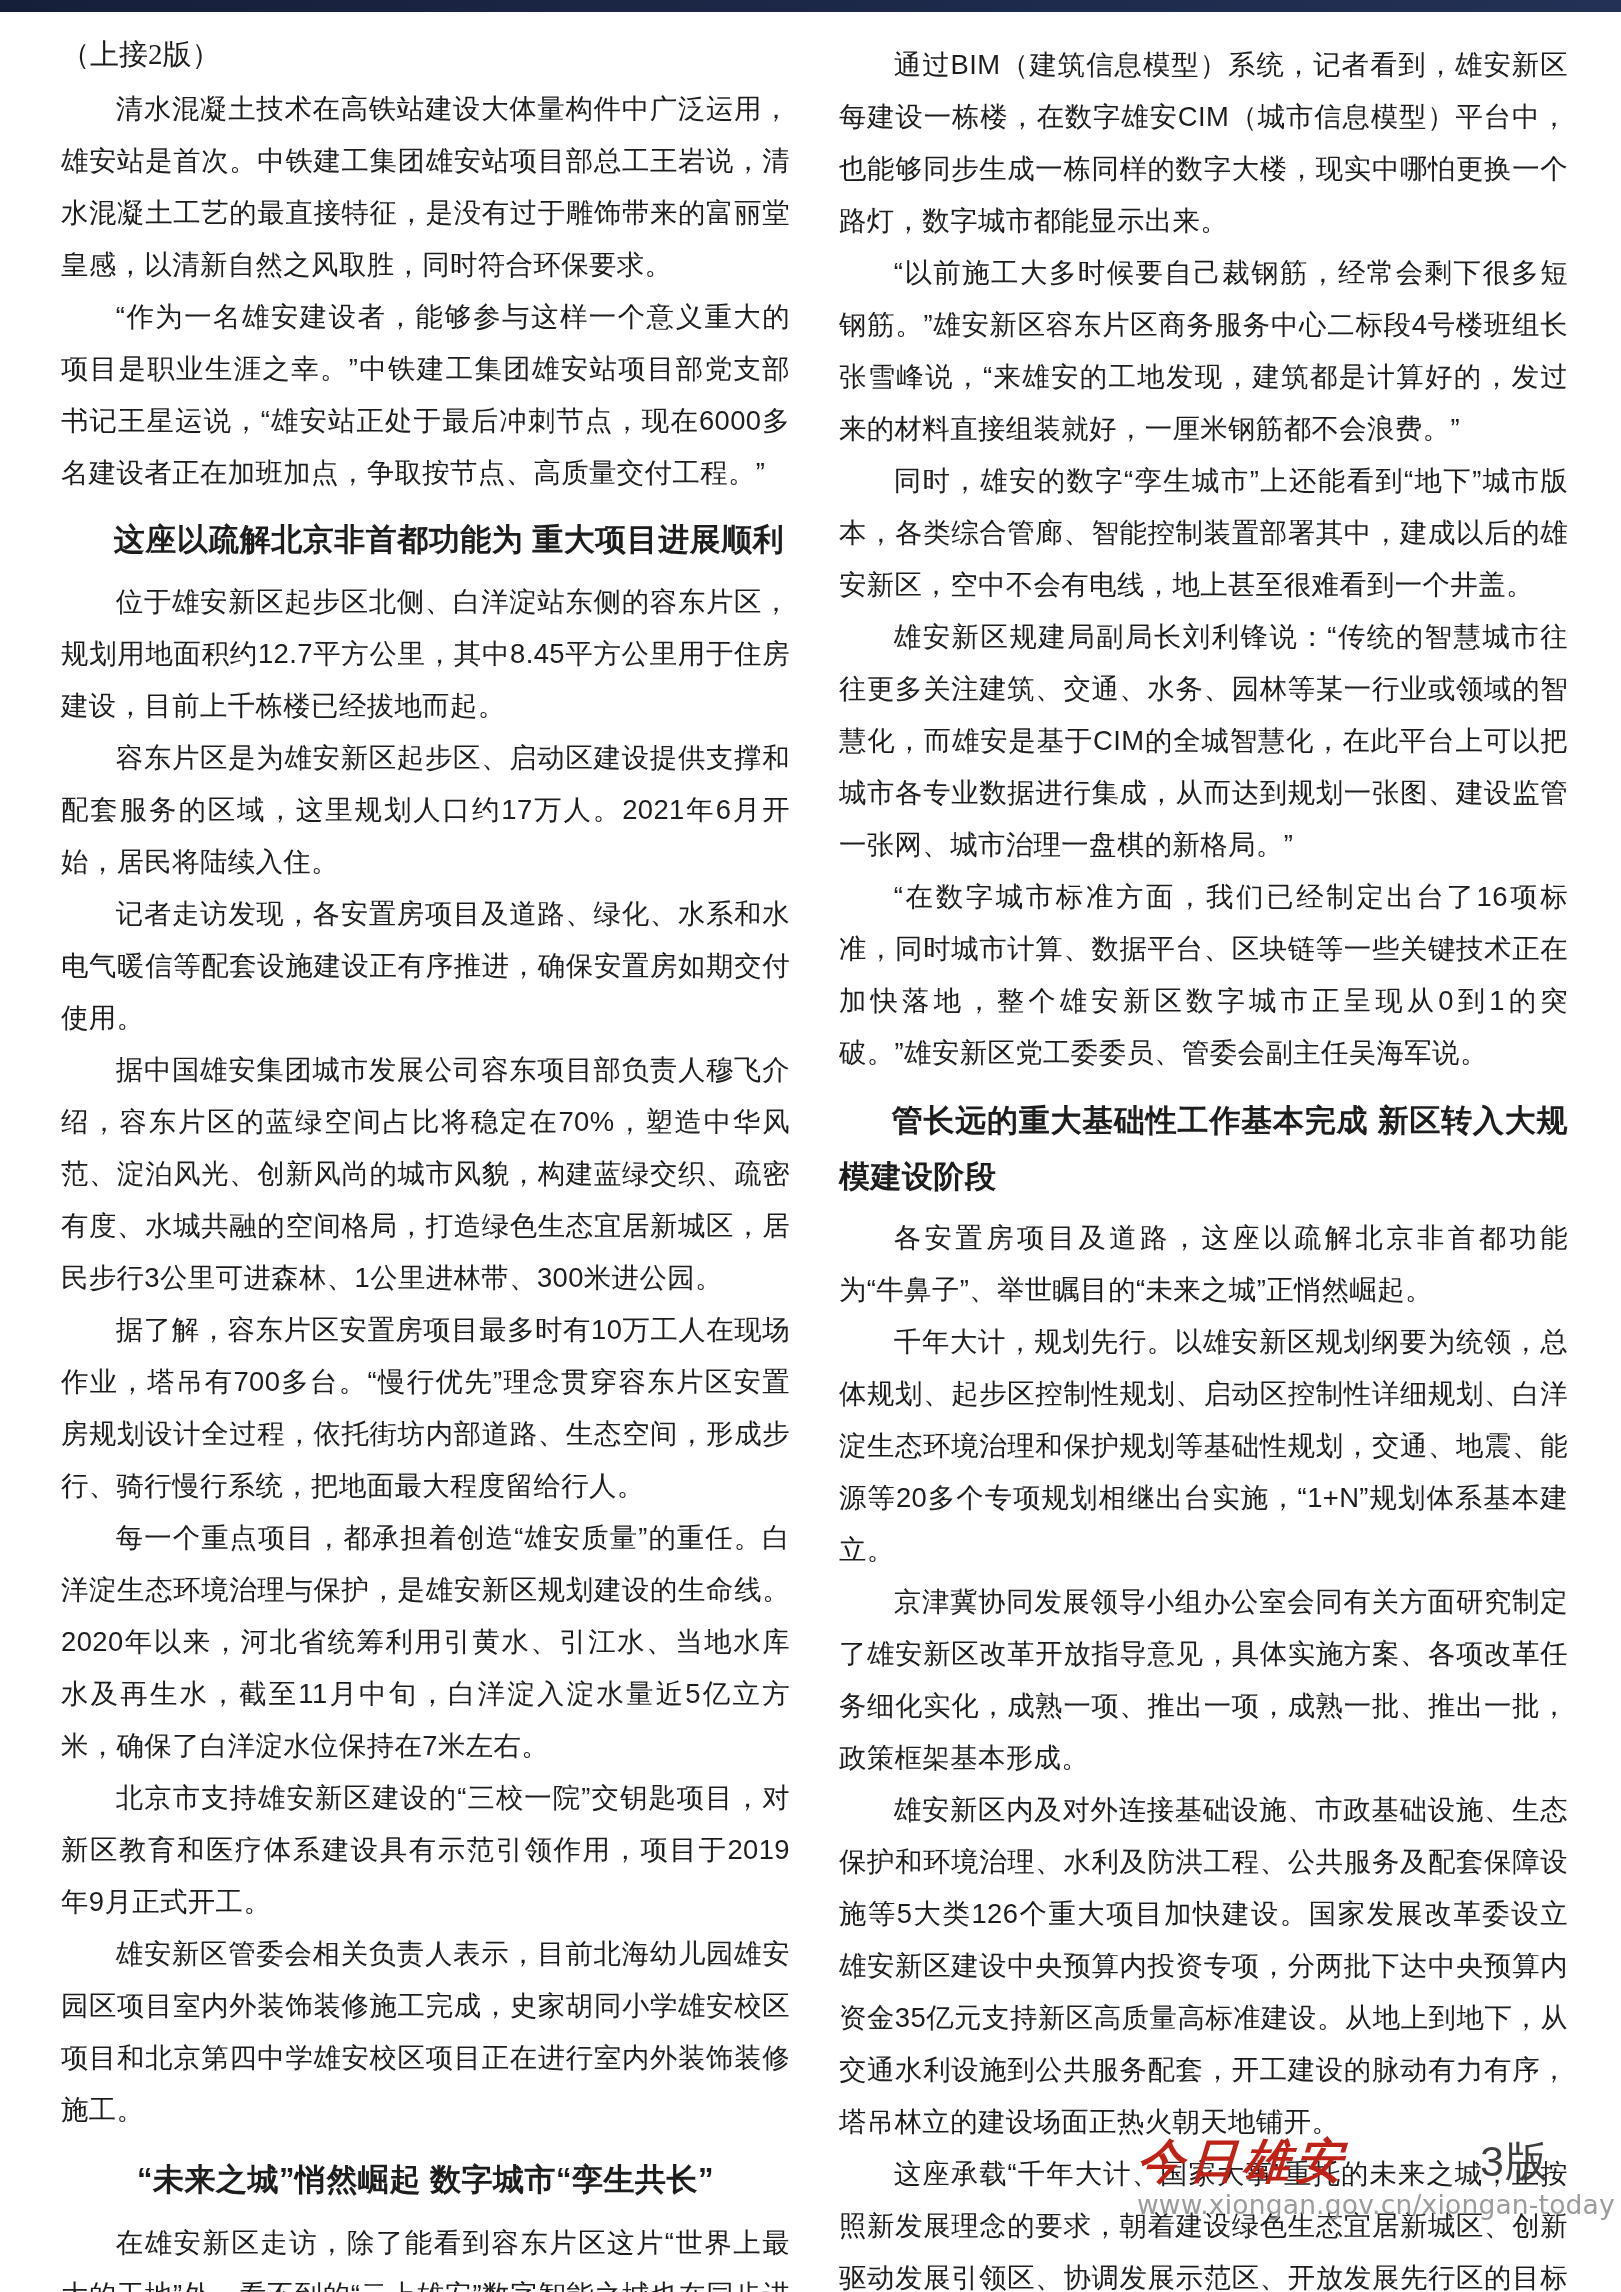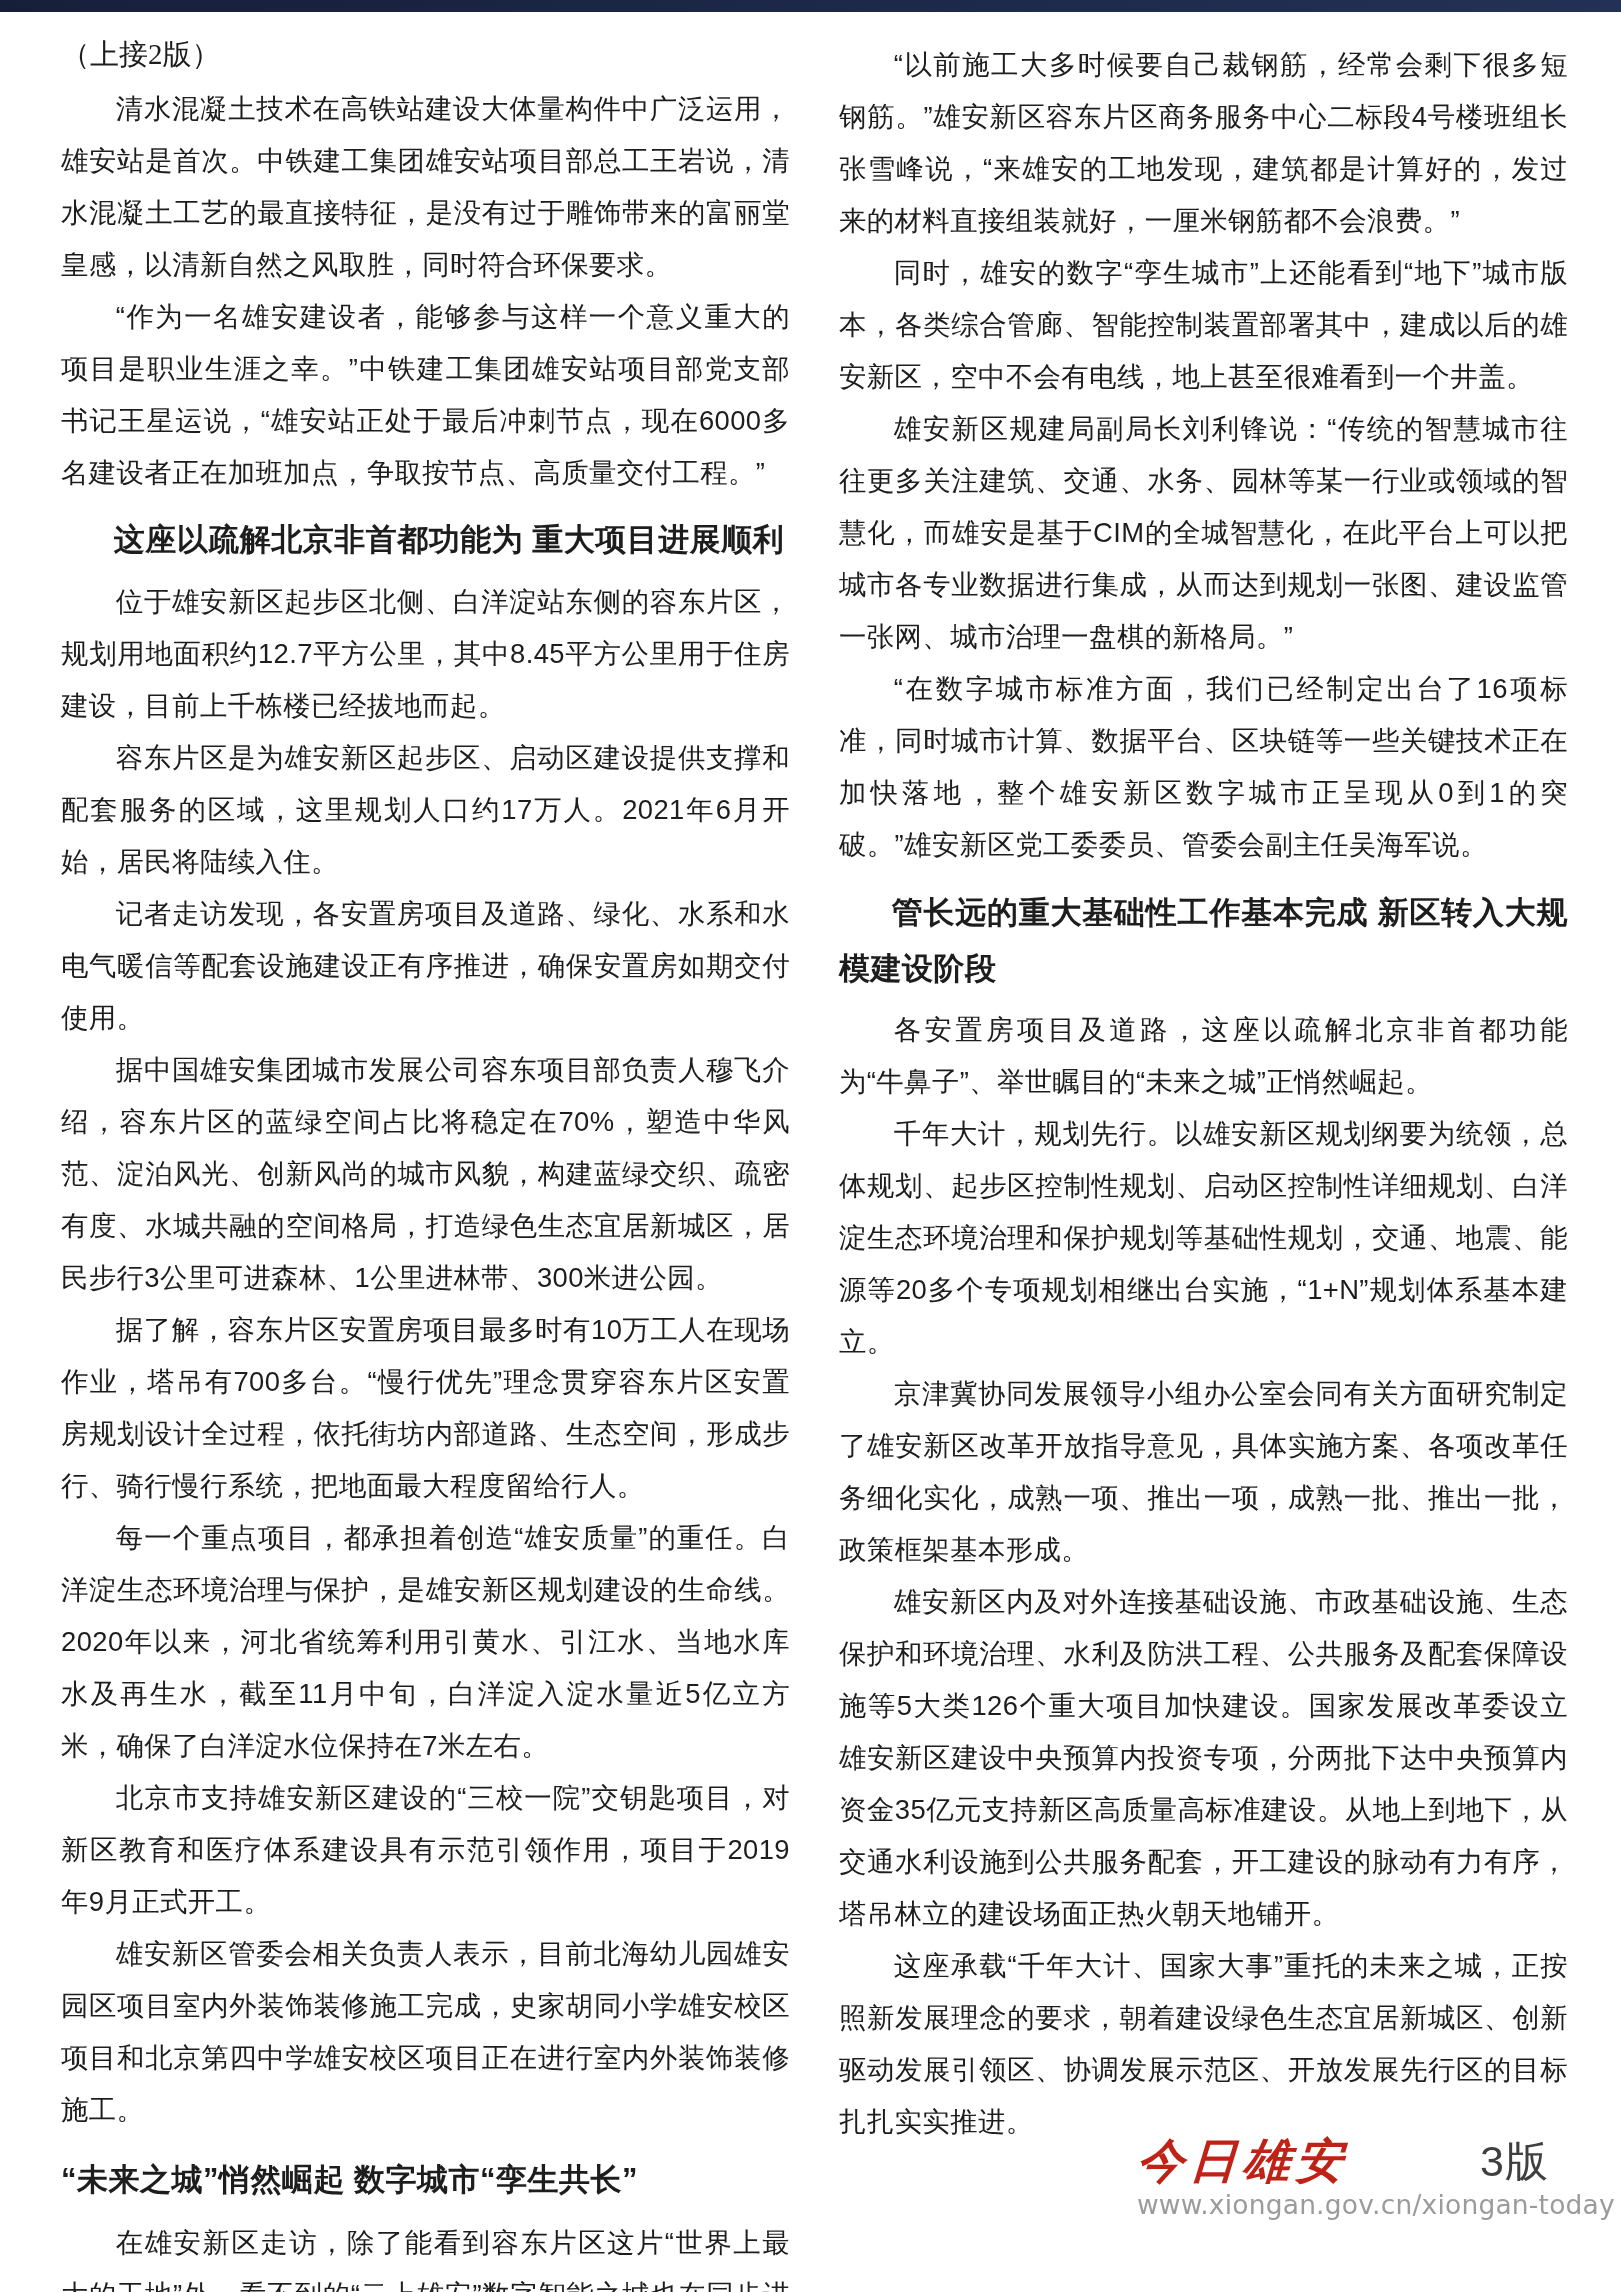--- a/index.html
+++ b/index.html
@@ -47,20 +47,21 @@
   h2.heading{
     font-size:31px;
     line-height:56px;
     font-weight:bold;
     margin:13.7px 0 7.8px 0;
     text-indent:1.7em;
     letter-spacing:0.5px;
   }
   h2.heading.centered{
     text-indent:0;
+    text-align:center;
     margin:15.7px 0 9.8px 0;
   }
   p.para.has-byline{position:relative;}
   .footer{
     position:absolute;
     left:1137px;top:2135px;
     width:412px;
   }
   .footer-row{
     display:flex;
@@ -111,20 +112,21 @@
       <p class="para">据中国雄安集团城市发展公司容东项目部负责人穆飞介绍，容东片区的蓝绿空间占比将稳定在70%，塑造中华风范、淀泊风光、创新风尚的城市风貌，构建蓝绿交织、疏密有度、水城共融的空间格局，打造绿色生态宜居新城区，居民步行3公里可进森林、1公里进林带、300米进公园。</p>
       <p class="para">据了解，容东片区安置房项目最多时有10万工人在现场作业，塔吊有700多台。“慢行优先”理念贯穿容东片区安置房规划设计全过程，依托街坊内部道路、生态空间，形成步行、骑行慢行系统，把地面最大程度留给行人。</p>
       <p class="para">每一个重点项目，都承担着创造“雄安质量”的重任。白洋淀生态环境治理与保护，是雄安新区规划建设的生命线。2020年以来，河北省统筹利用引黄水、引江水、当地水库水及再生水，截至11月中旬，白洋淀入淀水量近5亿立方米，确保了白洋淀水位保持在7米左右。</p>
       <p class="para">北京市支持雄安新区建设的“三校一院”交钥匙项目，对新区教育和医疗体系建设具有示范引领作用，项目于2019年9月正式开工。</p>
       <p class="para">雄安新区管委会相关负责人表示，目前北海幼儿园雄安园区项目室内外装饰装修施工完成，史家胡同小学雄安校区项目和北京第四中学雄安校区项目正在进行室内外装饰装修施工。</p>
       <h2 class="heading centered">“未来之城”悄然崛起 数字城市“孪生共长”</h2>
       <p class="para">在雄安新区走访，除了能看到容东片区这片“世界上最大的工地”外，看不到的“云上雄安”数字智能之城也在同步进行。</p>
     </div>
 
   <div class="col col-right">
+      <p class="para">通过BIM（建筑信息模型）系统，记者看到，雄安新区每建设一栋楼，在数字雄安CIM（城市信息模型）平台中，也能够同步生成一栋同样的数字大楼，现实中哪怕更换一个路灯，数字城市都能显示出来。</p>
       <p class="para">“以前施工大多时候要自己裁钢筋，经常会剩下很多短钢筋。”雄安新区容东片区商务服务中心二标段4号楼班组长张雪峰说，“来雄安的工地发现，建筑都是计算好的，发过来的材料直接组装就好，一厘米钢筋都不会浪费。”</p>
       <p class="para">同时，雄安的数字“孪生城市”上还能看到“地下”城市版本，各类综合管廊、智能控制装置部署其中，建成以后的雄安新区，空中不会有电线，地上甚至很难看到一个井盖。</p>
       <p class="para">雄安新区规建局副局长刘利锋说：“传统的智慧城市往往更多关注建筑、交通、水务、园林等某一行业或领域的智慧化，而雄安是基于CIM的全城智慧化，在此平台上可以把城市各专业数据进行集成，从而达到规划一张图、建设监管一张网、城市治理一盘棋的新格局。”</p>
       <p class="para">“在数字城市标准方面，我们已经制定出台了16项标准，同时城市计算、数据平台、区块链等一些关键技术正在加快落地，整个雄安新区数字城市正呈现从0到1的突破。”雄安新区党工委委员、管委会副主任吴海军说。</p>
       <h2 class="heading">管长远的重大基础性工作基本完成 新区转入大规模建设阶段</h2>
       <p class="para">各安置房项目及道路，这座以疏解北京非首都功能为“牛鼻子”、举世瞩目的“未来之城”正悄然崛起。</p>
       <p class="para">千年大计，规划先行。以雄安新区规划纲要为统领，总体规划、起步区控制性规划、启动区控制性详细规划、白洋淀生态环境治理和保护规划等基础性规划，交通、地震、能源等20多个专项规划相继出台实施，“1+N”规划体系基本建立。</p>
       <p class="para">京津冀协同发展领导小组办公室会同有关方面研究制定了雄安新区改革开放指导意见，具体实施方案、各项改革任务细化实化，成熟一项、推出一项，成熟一批、推出一批，政策框架基本形成。</p>
       <p class="para">雄安新区内及对外连接基础设施、市政基础设施、生态保护和环境治理、水利及防洪工程、公共服务及配套保障设施等5大类126个重大项目加快建设。国家发展改革委设立雄安新区建设中央预算内投资专项，分两批下达中央预算内资金35亿元支持新区高质量高标准建设。从地上到地下，从交通水利设施到公共服务配套，开工建设的脉动有力有序，塔吊林立的建设场面正热火朝天地铺开。</p>
       <p class="para has-byline"><span>这座承载“千年大计、国家大事”重托的未来之城，正按照新发展理念的要求，朝着建设绿色生态宜居新城区、创新驱动发展引领区、协调发展示范区、开放发展先行区的目标扎扎实实推进。</span></p>

